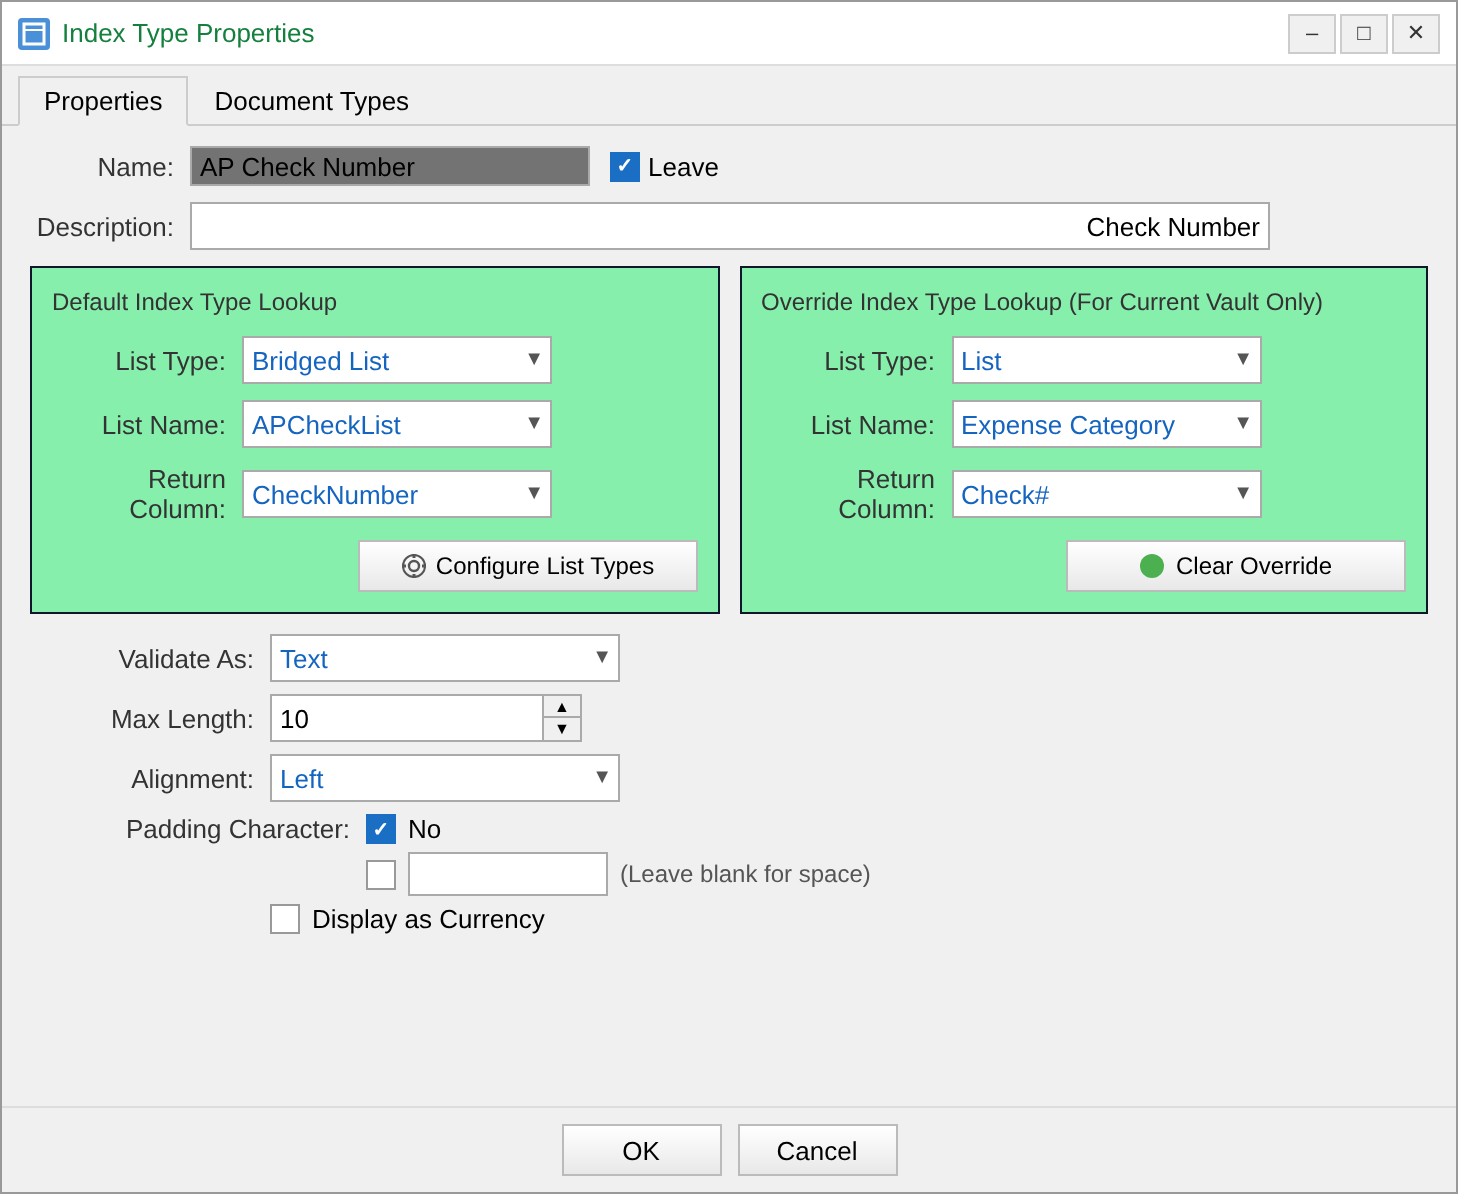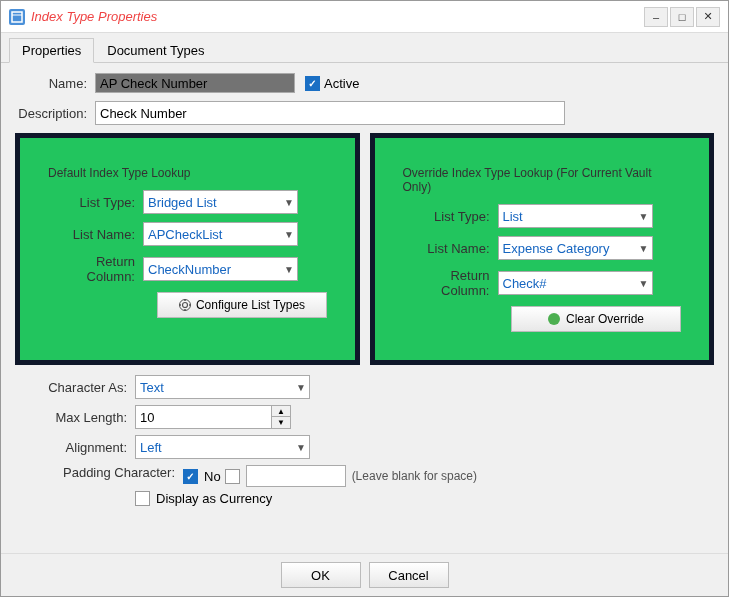--- a/index.html
+++ b/index.html
@@ -44,22 +44,21 @@
       border-radius: 2px;
       display: flex;
       align-items: center;
       justify-content: center;
       color: white;
       font-size: 9px;
       font-weight: bold;
     }
     .title-text {
       font-size: 13px;
-      color: #ef4444;
-      font-style: italic;
+      color: #15803d;
     }
     .title-controls {
       display: flex;
       gap: 2px;
     }
     .title-btn {
       width: 24px;
       height: 20px;
       border: 1px solid #ccc;
       background: #f0f0f0;
@@ -123,26 +122,27 @@
     }
     .name-input {
       width: 200px;
       height: 20px;
       border: 1px solid #aaa;
       padding: 2px 4px;
       font-size: 13px;
       background: #737373;
     }
     .desc-input {
-      width: 470px;
+      width: 540px;
       height: 24px;
       border: 1px solid #aaa;
       padding: 2px 4px;
       font-size: 13px;
       background: white;
+      text-align: right;
     }
     .active-container {
       display: flex;
       align-items: center;
       gap: 4px;
       margin-left: 10px;
     }
     .checkbox-blue {
       width: 15px;
       height: 15px;
@@ -166,23 +166,23 @@
       border: 1px solid #999;
       cursor: pointer;
     }
 
     .panels-row {
       display: flex;
       gap: 10px;
       margin-bottom: 10px;
     }
     .panel {
-      border: 5px solid #0f172a;
-      background: #22c55e;
-      padding: 28px;
+      border: 1px solid #0f172a;
+      background: #86efac;
+      padding: 10px;
       flex: 1;
     }
     .panel-title {
       font-size: 12px;
       color: #333;
       margin-bottom: 10px;
       font-weight: normal;
     }
     .panel-row {
       display: flex;
@@ -323,21 +323,21 @@
     .spin-up { border-bottom: 1px solid #aaa; }
 
     .padding-row {
       display: flex;
       align-items: flex-start;
       margin-bottom: 4px;
       margin-left: 48px;
     }
     .padding-inner {
       display: flex;
-      flex-direction: row;
+      flex-direction: column;
       gap: 4px;
     }
     .padding-line {
       display: flex;
       align-items: center;
       gap: 6px;
     }
     .padding-text-input {
       width: 100px;
       height: 22px;
@@ -400,21 +400,21 @@
     <div class="tab">Document Types</div>
   </div>
 
   <div class="content">
 
     <div class="form-row">
       <span class="form-label">Name:</span>
       <input class="name-input" type="text" value="AP Check Number" style="">
       <div class="active-container">
         <div class="checkbox-blue"></div>
-        <span>Active</span>
+        <span>Leave</span>
       </div>
     </div>
 
     <div class="form-row">
       <span class="form-label-desc">Description:</span>
       <input class="desc-input" type="text" value="Check Number" style="">
     </div>
 
     <div class="panels-row">
 
@@ -508,21 +508,21 @@
             <div class="green-dot"></div>
             <span>Clear Override</span>
           </button>
         </div>
       </div>
     </div>
 
     <div class="bottom-form">
 
       <div class="bottom-row">
-        <span class="bottom-label">Character As:</span>
+        <span class="bottom-label">Validate As:</span>
         <div class="bottom-select-wrapper">
           <select class="bottom-select">
             <option>Text</option>
             <option>Number</option>
             <option>Date</option>
           </select>
           <span class="select-arrow">▼</span>
         </div>
       </div>
 

